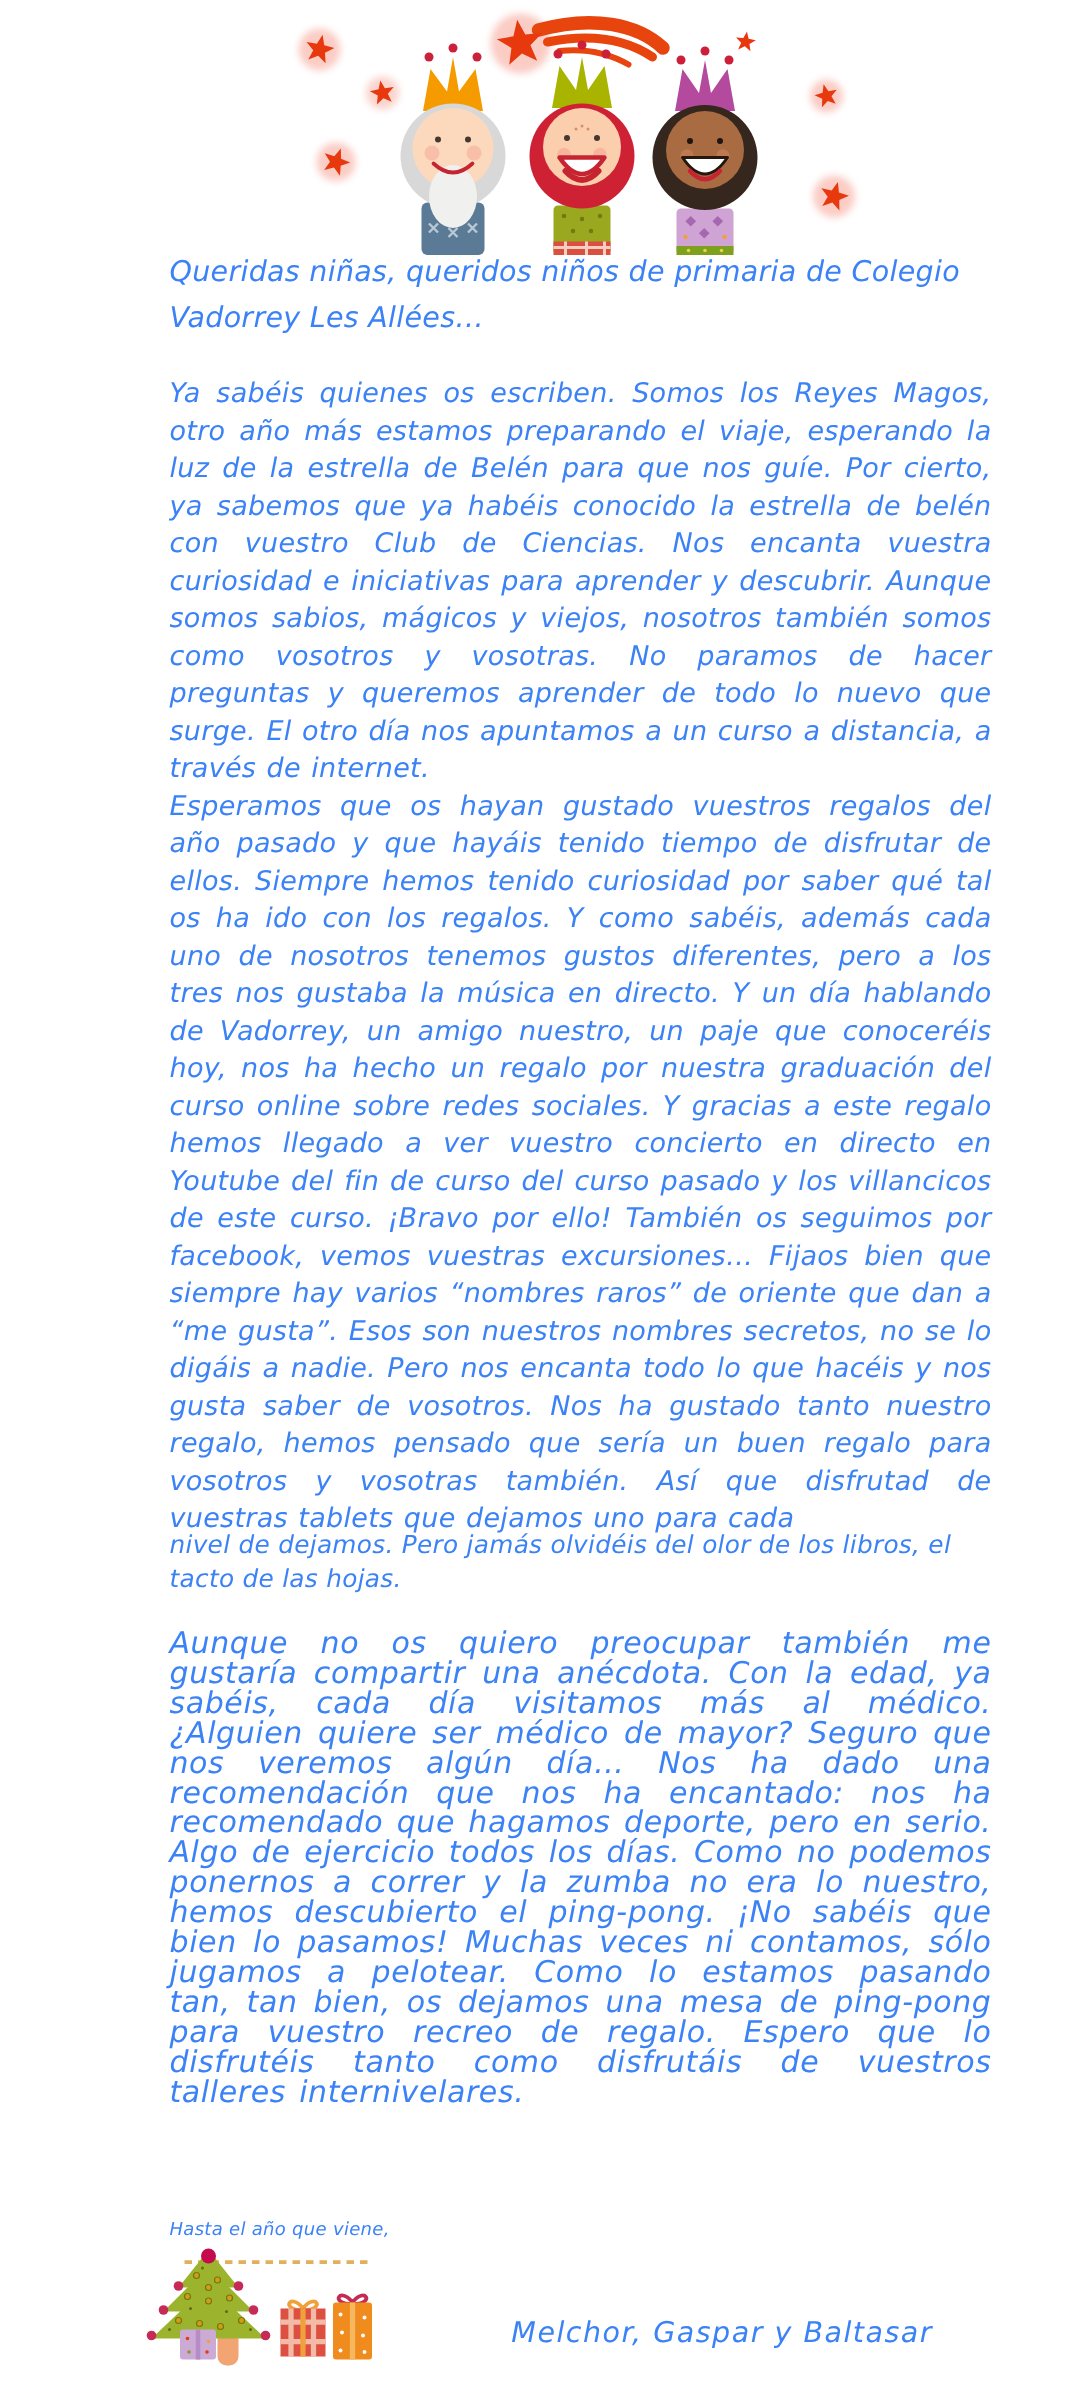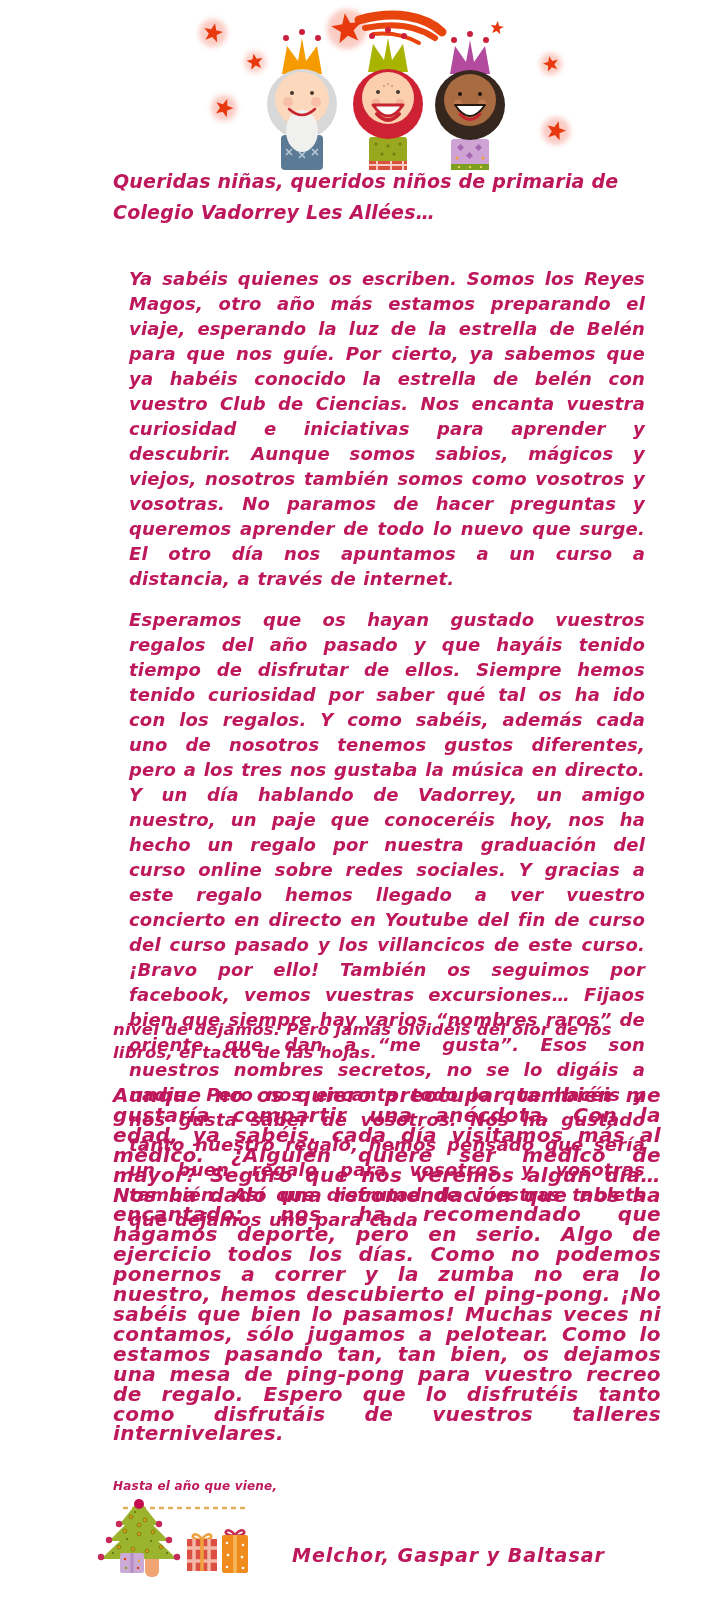--- a/index.html
+++ b/index.html
@@ -8,53 +8,52 @@
     width:726px;height:1600px;
     background:#ffffff;
     overflow:hidden;
     font-family:"DejaVu Sans",sans-serif;
     color:#3f3f3f;
   }
   .handw{
     font-family:"DejaVu Sans",sans-serif;
     font-style:italic;
     letter-spacing:.2px;
-    color:#be185d;
-    font-weight:bold;
+    color:#3b82f6;
   }
   .kings-illustration{position:absolute;left:185px;top:2px;width:395px;height:168px;}
   .salutation{
     position:absolute;left:113px;top:166px;width:548px;
     font-size:19px;line-height:31px;text-align:left;
   }
   .body-main{
     position:absolute;left:113px;top:250px;width:548px;
     font-size:18px;line-height:25px;text-align:justify;word-spacing:1px;
   }
-  .body-main p{margin:16px;}
+  .body-main p{margin:0;}
   .body-libros{
     position:absolute;left:113px;top:1018px;width:555px;
     font-size:16.5px;line-height:23px;text-align:left;
   }
   .body-anecdota{
     position:absolute;left:113px;top:1086px;width:548px;
     font-size:20px;line-height:19.9px;text-align:justify;word-spacing:2px;letter-spacing:.4px;
   }
   .body-gracias{
     position:absolute;left:113px;top:1380px;width:548px;
     font-size:17px;line-height:22px;text-align:justify;word-spacing:2px;letter-spacing:.4px;
   }
   .closing{
     position:absolute;left:113px;top:1474px;width:400px;
     font-size:12px;line-height:24px;
   }
   .tree-illustration{position:absolute;left:75px;top:1487px;width:180px;height:115px;}
   .signature{
     position:absolute;left:292px;top:1542px;width:330px;
-    font-size:19px;line-height:26px;letter-spacing:1px;
+    font-size:19px;line-height:26px;letter-spacing:1px;text-align:right;
   }
 </style>
 </head>
 <body>
 
 <div class="page">
 
   <svg class="kings-illustration" viewBox="0 0 395 168" xmlns="http://www.w3.org/2000/svg">
     <defs>
       <polygon id="star5" points="0,-10 2.5,-3.4 9.5,-3.1 4,1.3 5.9,8.1 0,4.2 -5.9,8.1 -4,1.3 -9.5,-3.1 -2.5,-3.4"></polygon>

